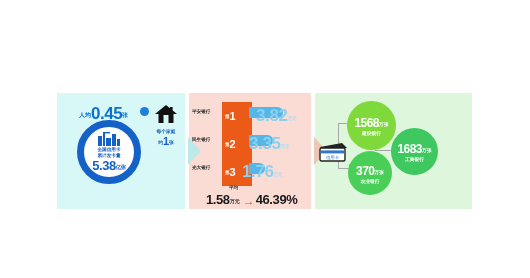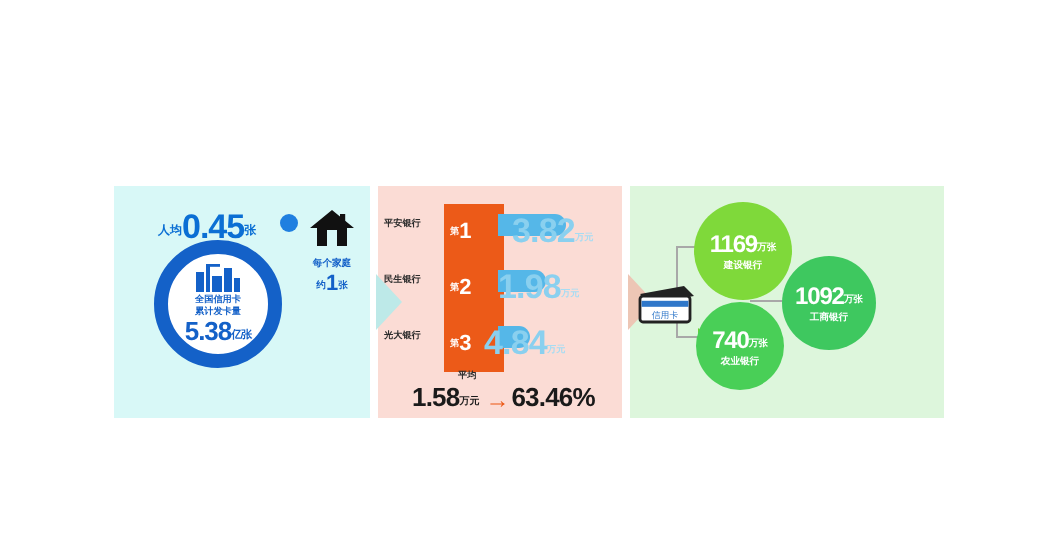--- a/index.html
+++ b/index.html
@@ -151,32 +151,32 @@
       <span class="bankname">平安银行</span>
       <span class="rank"><span class="r-lbl">第</span><span class="r-num">1</span></span>
       <span class="bluebar" style="width:34px"></span>
       <span class="bval" style="left:67px"><span class="v">3.82</span><span class="u">万元</span></span>
     </div>
 
     <div class="brow" style="top:40px">
       <span class="bankname">民生银行</span>
       <span class="rank"><span class="r-lbl">第</span><span class="r-num">2</span></span>
       <span class="bluebar" style="width:24px"></span>
-      <span class="bval" style="left:60px"><span class="v">1.98</span><span class="u">万元</span></span>
+      <span class="bval" style="left:60px"><span class="v">3.35</span><span class="u">万元</span></span>
     </div>
 
     <div class="brow" style="top:68px">
       <span class="bankname">光大银行</span>
       <span class="rank"><span class="r-lbl">第</span><span class="r-num">3</span></span>
       <span class="bluebar" style="width:16px"></span>
-      <span class="bval" style="left:53px"><span class="v">4.84</span><span class="u">万元</span></span>
+      <span class="bval" style="left:53px"><span class="v">1.76</span><span class="u">万元</span></span>
     </div>
 
     <div id="avg-lbl">平均</div>
-    <div id="avg-row"><span class="v">1.58</span><span class="u">万元</span><span id="avg-arrow">→</span><span id="avg-pct">63.46%</span></div>
+    <div id="avg-row"><span class="v">1.58</span><span class="u">万元</span><span id="avg-arrow">→</span><span id="avg-pct">46.39%</span></div>
   </div>
 
   <div class="panel" id="panel-green">
     <div class="notch" id="notch-green"></div>
 
     <div class="vline" style="left:23px;top:30px;width:1px;height:45px;"></div>
     <div class="hline" style="left:23px;top:30px;width:10px;height:1px;"></div>
     <div class="hline" style="left:23px;top:75px;width:11px;height:1px;"></div>
     <div class="hline" style="left:60px;top:57px;width:18px;height:1px;"></div>
 
@@ -184,28 +184,28 @@
       <path d="M2 6 L24 2 L29 7 L7 11 Z" fill="#222222"></path>
       <rect x="2" y="7" width="25" height="13" rx="1.5" fill="#ffffff" stroke="#222222" stroke-width="1.4"></rect>
       <rect x="2.8" y="9.4" width="23.4" height="3" fill="#2f77c9"></rect>
       <text x="14.5" y="18" font-size="4.4" fill="#2f77c9" text-anchor="middle" font-family="Liberation Sans, sans-serif">信用卡</text>
     </svg>
 
     <div class="garrow" style="left:33px;top:26px;"></div>
     <div class="garrow" style="left:34px;top:71px;"></div>
 
     <div class="gcircle" id="g1">
-      <div><span class="num">1169</span><span class="unit">万张</span></div>
+      <div><span class="num">1568</span><span class="unit">万张</span></div>
       <div class="bank">建设银行</div>
     </div>
 
     <div class="gcircle" id="g2">
-      <div><span class="num">1092</span><span class="unit">万张</span></div>
+      <div><span class="num">1683</span><span class="unit">万张</span></div>
       <div class="bank">工商银行</div>
     </div>
 
     <div class="gcircle" id="g3">
-      <div><span class="num">740</span><span class="unit">万张</span></div>
+      <div><span class="num">370</span><span class="unit">万张</span></div>
       <div class="bank">农业银行</div>
     </div>
   </div>
 
 </div>
 
 </body></html>

